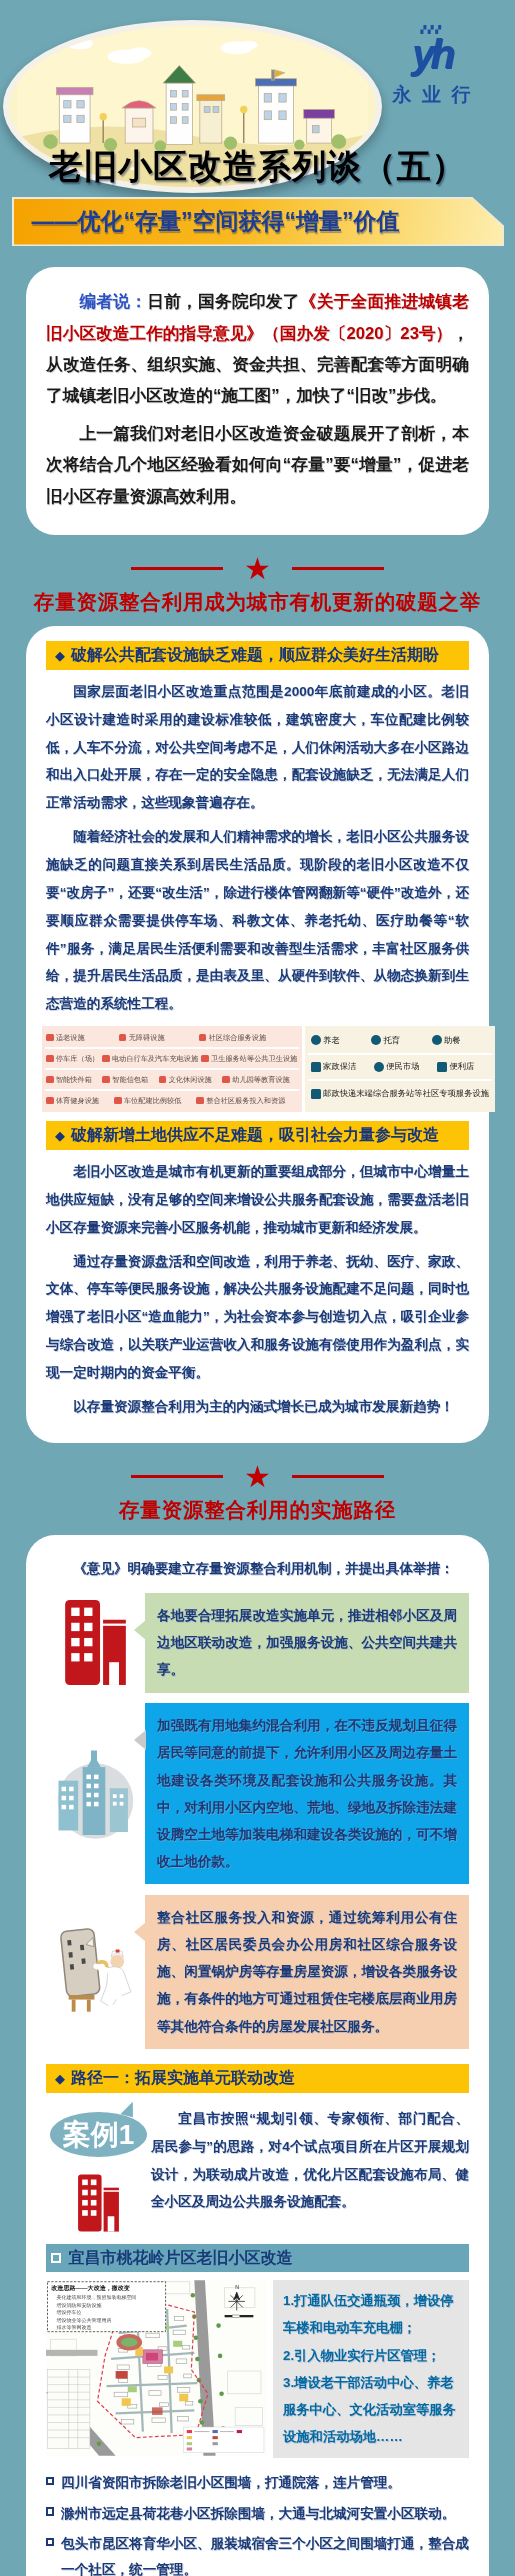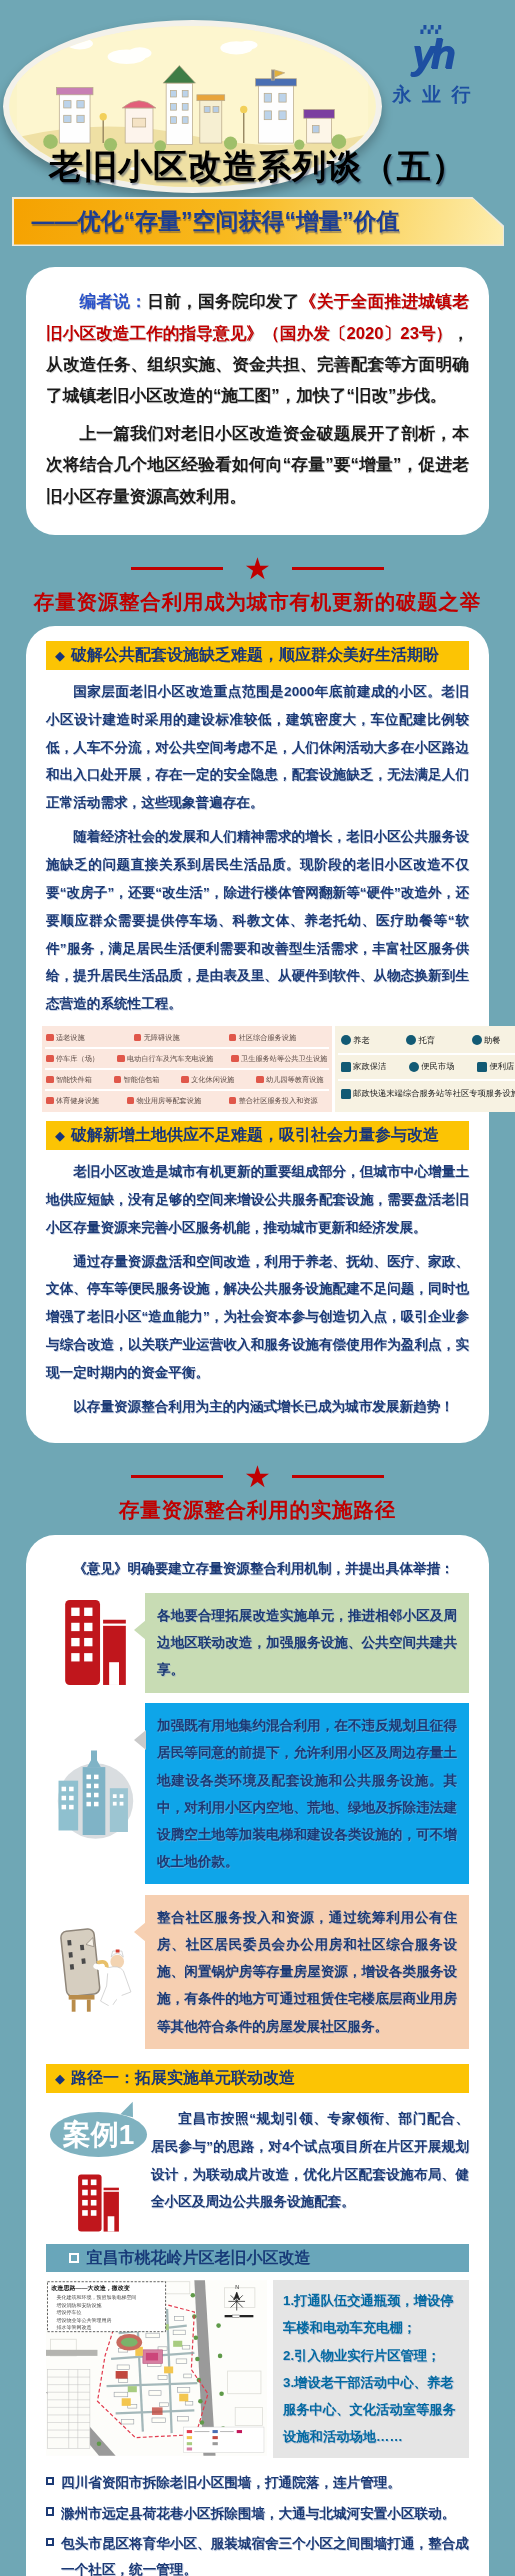--- a/index.html
+++ b/index.html
@@ -46,21 +46,21 @@
 
   .gold-banner { display:flex; align-items:center; gap:6px; background:#fcc404; min-height:29px;
     padding:3px 9px; margin:1.5px 0 7.6px; font-size:16px; font-weight:800; color:#16357b; }
   .gold-banner .diamond { font-size:13px; color:#16357b; }
 
   
   .ftable { display:flex; gap:3px; margin:7.6px -4.5px 9px; }
   .fpanel { padding:2.3px 3px; }
   .fleft { flex:1.32; background:#fbe7de; }
   .fright { flex:1; background:#f7f2e2; }
-  .frow { display:flex; align-items:center; gap:18px; padding:4.5px 1.5px; border-bottom:2.3px solid #fff;text-align:right; }
+  .frow { display:flex; align-items:center; gap:3px; padding:4.5px 1.5px; border-bottom:2.3px solid #fff;text-align:right; }
   .fpanel .frow:last-child { border-bottom:none; }
   .fitem { display:flex; align-items:center; gap:2.3px; font-size:7.2px; color:#5b4a44; flex:1 1 auto; white-space:nowrap; }
   .fic { width:7.6px; height:7.6px; background:#e0574a; border-radius:1.5px; flex:none; }
   .fright .frow { padding:6.8px 3px; }
   .fright .fitem { font-size:8.3px; color:#222; }
   .fic2 { width:10px; height:10px; background:#125a74; border-radius:50%; flex:none; }
   .fic2.sq { border-radius:1.5px; }
 
   
   .measure { display:flex; align-items:stretch; margin:10.6px 0; }
@@ -78,21 +78,21 @@
   .case-left { flex:0 0 105px; display:flex; flex-direction:column; align-items:center; gap:13.6px; }
   .bubble { position:relative; width:97px; height:45px; background:#7fb2c0; border-radius:50%;
     display:flex; align-items:center; justify-content:center; color:#fff; font-size:28px; font-weight:800; margin-top:7.6px; }
   .bubble::before { content:""; position:absolute; top:-11.4px; right:12px;
     border-left:9px solid transparent; border-right:4.5px solid transparent;
     border-bottom:15px solid #7fb2c0; transform:rotate(14deg); }
   .case-text { flex:1; font-size:13.6px; line-height:2.05; color:#1c3a75; font-weight:600;
     text-indent:2em; text-shadow:0.8px 1.1px 0 rgba(150,170,205,.5); text-align:justify; }
 
   .teal-banner { display:flex; align-items:center; gap:7.6px; background:#69a6ba; min-height:28px;
-    padding:3px 23px; margin-top:9px; font-size:16px; font-weight:800; color:#173a78; }
+    padding:3px 5px; margin-top:9px; font-size:16px; font-weight:800; color:#173a78; }
   .teal-banner .wsq { width:10px; height:10px; border:2.3px solid #fff; flex:none; }
 
   .map-row { display:flex; gap:6px; margin-top:7.6px; }
   .map-wrap { flex:0 0 221px; background:#fff; }
   .map-wrap svg { display:block; width:221px; height:176px; }
   .points { flex:1; background:#e5e5e5; padding:7.6px 10px; }
   .points p { font-size:13.3px; line-height:2.05; color:#0369a1; font-weight:600;
     text-shadow:0.8px 1.1px 0 rgba(150,170,205,.5); }
 
   .examples { margin-top:12px; }
@@ -264,21 +264,21 @@
               <span>幼儿园等教育设施</span>
             </span>
         </div>
         <div class="frow">
           <span class="fitem">
               <span class="fic"></span>
               <span>体育健身设施</span>
             </span>
           <span class="fitem">
               <span class="fic"></span>
-              <span>物业用房等配套设施</span>
+              <span>车位配建比例较低</span>
             </span>
           <span class="fitem">
               <span class="fic"></span>
               <span>整合社区服务投入和资源</span>
             </span>
         </div>
       </div>
       <div class="fpanel fright">
         <div class="frow">
           <span class="fitem">

